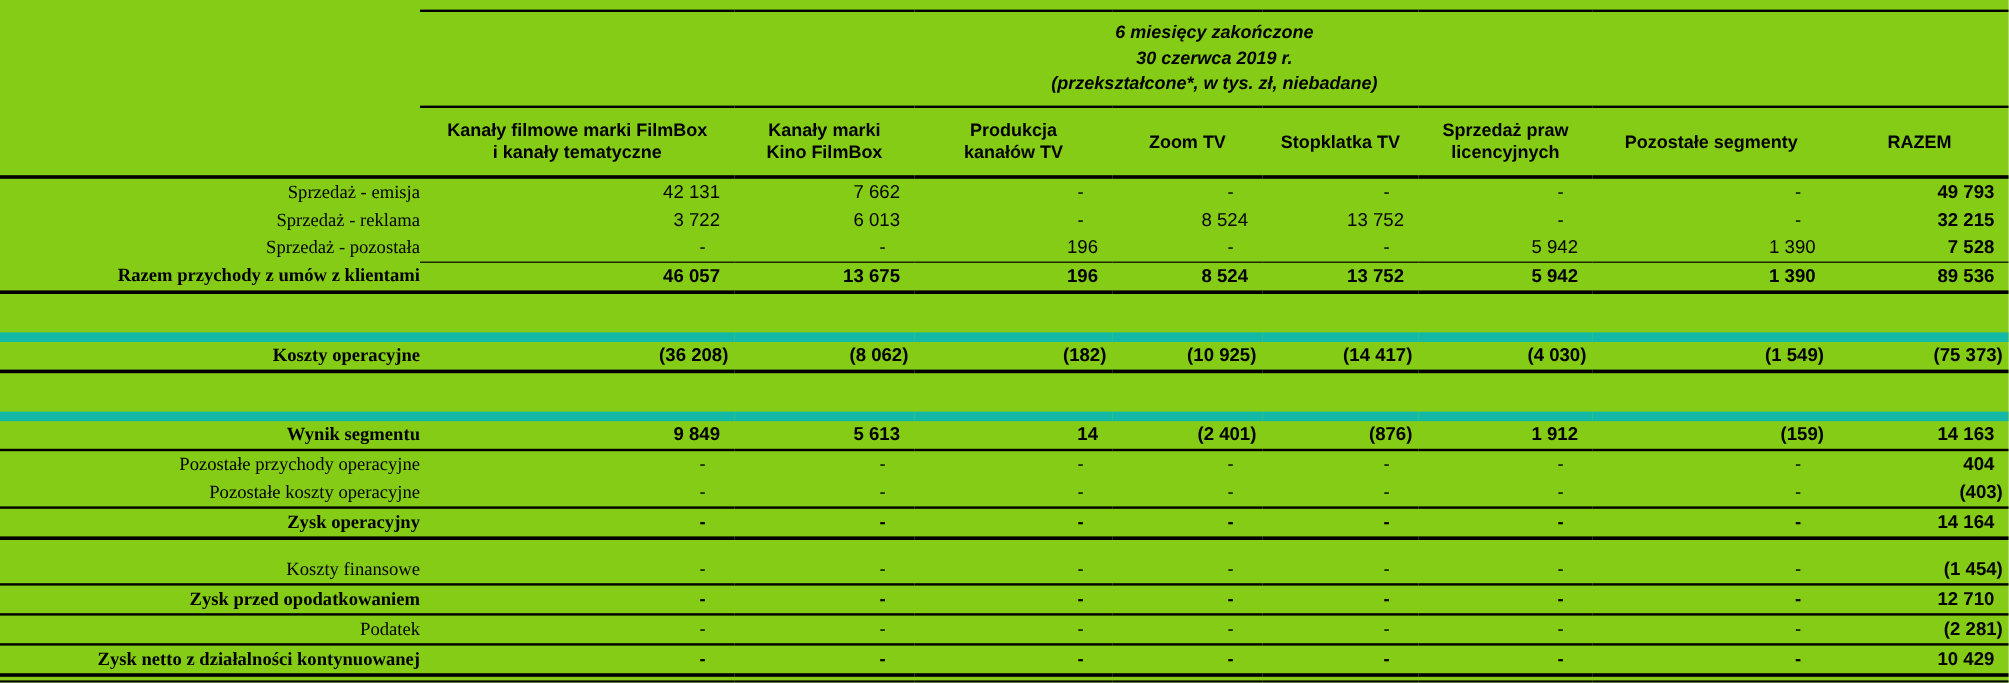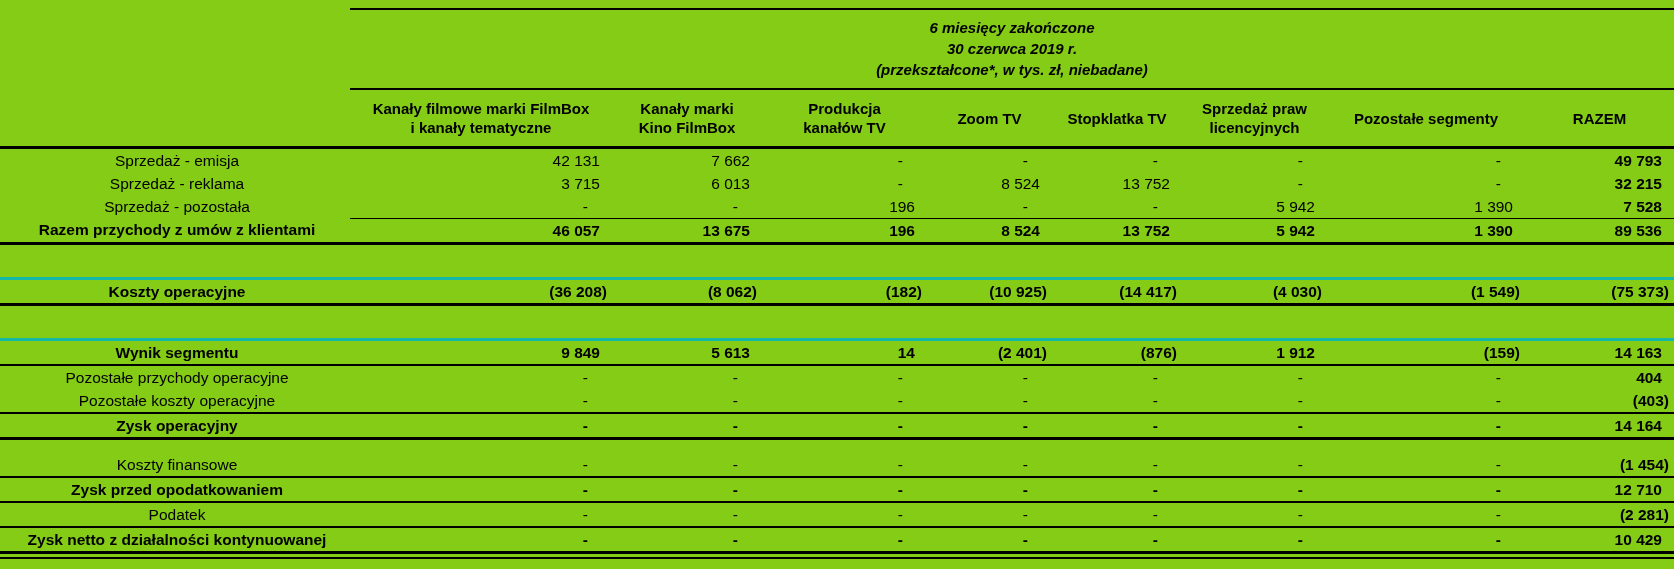--- a/index.html
+++ b/index.html
@@ -16,29 +16,29 @@
     font-size:15px;line-height:21px;padding:7px 0 8px 0;
   }
   
   tr.colhead-row td{border-bottom:3px solid #000;}
   td.colhead{
     font-weight:bold;text-align:center;white-space:pre-line;
     font-size:15px;line-height:19px;padding:9px 2px;
   }
   
   tr.datarow td{height:23px;}
-  td.label{text-align:center;padding-left:4px;}
+  td.label{text-align:right;padding-left:4px;font-family:Liberation Serif, serif;}
   td.num{text-align:right;padding-right:12px;}
   td.num.neg{padding-right:5px;}
   td.num.dash{padding-right:24px;}
   td.num.razem{font-weight:bold;}
   tr.bold td{font-weight:bold;}
   tr.bb2 td{border-bottom:2px solid #000;margin-left:38px;}
   tr.bb3 td{border-bottom:3px solid #000;}
-  tr.bt3 td{border-top:3px solid #14b8a6;}
+  tr.bt3 td{border-top:8px solid #14b8a6;}
   tr.subline td.num{border-bottom:1px solid #000;}
   tr.gap td{border:none;}
   tr.footrule td{height:3px;border-bottom:2px solid #000;}
 </style>
 </head>
 <body>
 
 <div class="page">
   <table>
     <colgroup>
@@ -84,21 +84,21 @@
           <td class="num">7 662</td>
           <td class="num dash">-</td>
           <td class="num dash">-</td>
           <td class="num dash">-</td>
           <td class="num dash">-</td>
           <td class="num dash">-</td>
           <td class="num razem">49 793</td>
         </tr>
         <tr class="datarow">
           <td class="label">Sprzedaż - reklama</td>
-          <td class="num">3 715</td>
+          <td class="num">3 722</td>
           <td class="num">6 013</td>
           <td class="num dash">-</td>
           <td class="num">8 524</td>
           <td class="num">13 752</td>
           <td class="num dash">-</td>
           <td class="num dash">-</td>
           <td class="num razem">32 215</td>
         </tr>
         <tr class="datarow subline">
           <td class="label">Sprzedaż - pozostała</td>

